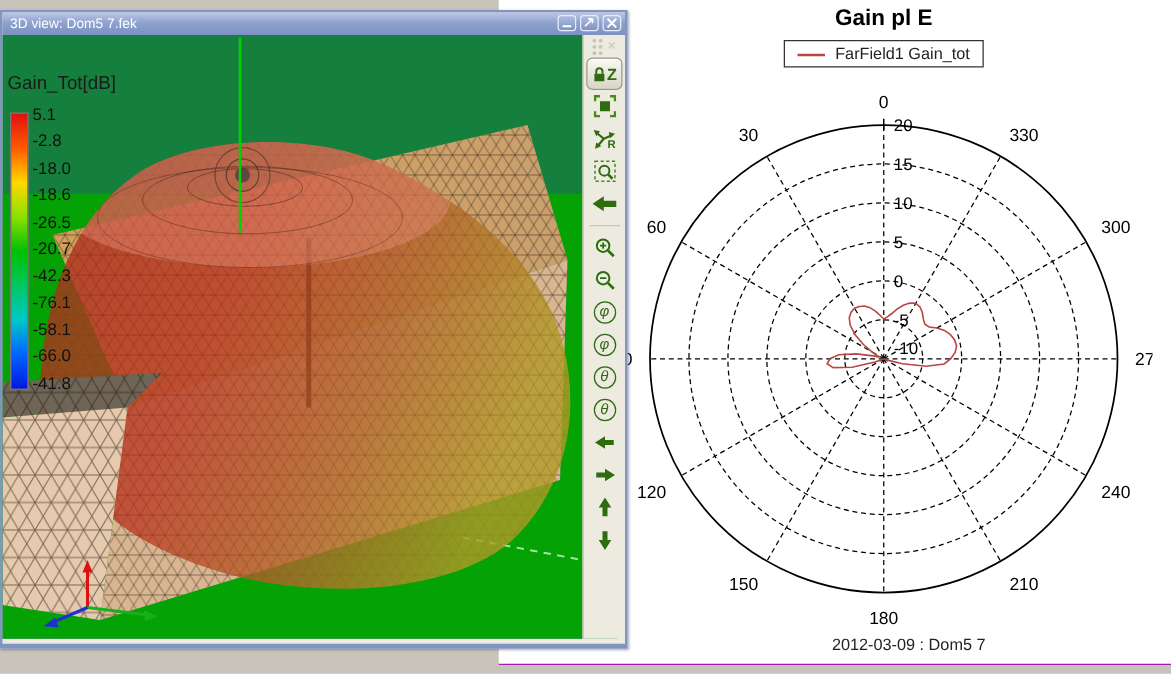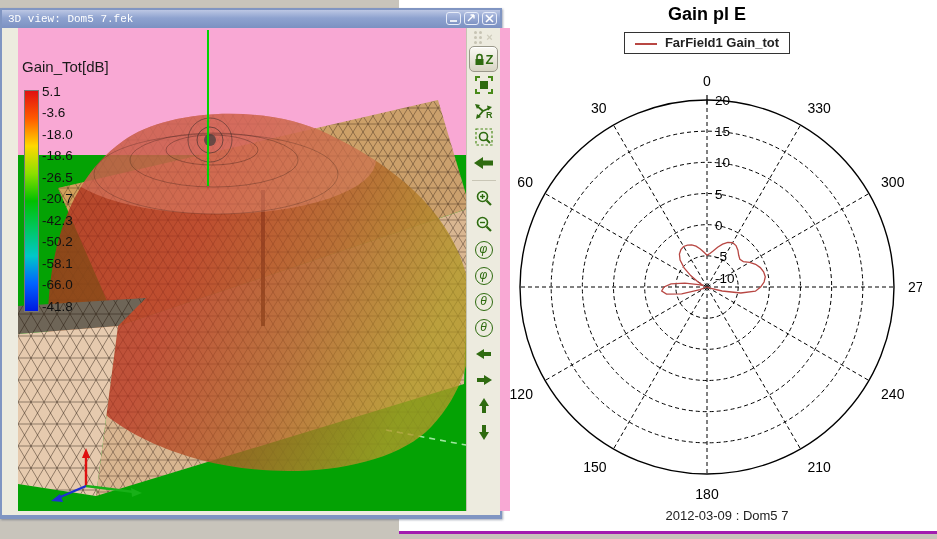--- a/index.html
+++ b/index.html
@@ -5,28 +5,28 @@
   html,body{margin:0;padding:0;}
   body{
     width:937px;height:539px;position:relative;overflow:hidden;
     background:#c8c4bb;
     font-family:"Liberation Sans", sans-serif;
     -webkit-font-smoothing:antialiased;
   }
   
   .plot-panel{
     position:absolute;left:399px;top:0;width:538px;height:531px;
-    background:#ffffff;border-bottom:3px solid #a21caf;
+    background:#ffffff;border-bottom:1px solid #a21caf;
   }
   .polar-title{
     position:absolute;left:93px;top:4px;width:430px;text-align:center;
     font-size:18px;font-weight:bold;color:#000;
   }
   .polar-legendbox{
-    position:absolute;left:93px;top:32px;width:430px;text-align:center;font-weight:bold;
+    position:absolute;left:93px;top:32px;width:430px;text-align:center;
   }
   .polar-legendbox .box{
     display:inline-block;border:1px solid #333;background:#fff;
     padding:2px 10px 3px 10px;font-size:13px;color:#222;
   }
   .polar-legendbox .swatch{
     display:inline-block;width:22px;height:0;border-top:2px solid #b84743;
     vertical-align:middle;margin-right:8px;
   }
   .polar-caption{
@@ -36,30 +36,30 @@
   
   .win3d{
     position:absolute;left:0;top:8px;width:498px;height:505px;
     border:2px solid #8095c2;border-bottom:4px solid #8095c2;
     background:#edebdf;box-shadow:1px 1px 2px rgba(60,70,100,.45);
   }
   .titlebar{
     position:absolute;left:0;top:0;right:0;height:18px;
     background:linear-gradient(#bcc7e4,#8ea2cf 45%,#7c91c2);
     color:#fff;font-size:11px;line-height:18px;padding-left:6px;
-    box-sizing:border-box;white-space:nowrap;font-family:Liberation Mono, monospace;
+    box-sizing:border-box;white-space:nowrap;
   }
   .tb-btns{position:absolute;right:3px;top:2px;display:flex;gap:3px;}
   .tb-btn{
     width:15px;height:13px;border:1px solid #e7ecf8;border-radius:3px;
     background:linear-gradient(#aebce0,#7e93c4);box-sizing:border-box;
     color:#fff;font-size:9px;line-height:11px;text-align:center;cursor:default;
   }
   .viewport{
-    position:absolute;left:16px;top:18px;width:492px;height:483px;background:#f9a8d4;overflow:hidden;
+    position:absolute;left:0;top:18px;width:492px;height:483px;background:#15803d;overflow:hidden;
   }
   .legend3d-title{
     position:absolute;left:4px;top:30px;font-size:15px;color:#1a1a1a;z-index:5;
   }
   .legend3d-bar{
     position:absolute;left:6px;top:62px;width:13px;height:220px;z-index:5;
     border:1px solid #777;
   }
   .legend3d-tick{
     position:absolute;left:24px;height:20px;font-size:13.5px;color:#111;z-index:5;white-space:nowrap;text-align:center;
@@ -227,27 +227,27 @@
         <line x1="68" y1="458" x2="116" y2="464" stroke="#18b018"></line>
         <polygon points="124,465 113,460 114,469" fill="#18b018" stroke="none"></polygon>
         <line x1="68" y1="458" x2="40" y2="470" stroke="#2030d0"></line>
         <polygon points="33,473 42,466 45,474" fill="#2030d0" stroke="none"></polygon>
       </g>
     </svg>
 
     <div class="legend3d-title">Gain_Tot[dB]</div>
     <div class="legend3d-bar" id="legend-bar" style="background: linear-gradient(rgb(224, 16, 16), rgb(255, 90, 0), rgb(255, 216, 0), rgb(140, 224, 0), rgb(0, 192, 0), rgb(0, 200, 96), rgb(0, 200, 200), rgb(0, 100, 255), rgb(0, 24, 224));"></div>
     <div class="legend3d-tick" style="top:56px">5.1</div>
-    <div class="legend3d-tick" style="top:77px">-3.6</div>
+    <div class="legend3d-tick" style="top:77px">-2.8</div>
     <div class="legend3d-tick" style="top:99px">-18.0</div>
     <div class="legend3d-tick" style="top:120px">-18.6</div>
     <div class="legend3d-tick" style="top:142px">-26.5</div>
     <div class="legend3d-tick" style="top:163px">-20.7</div>
     <div class="legend3d-tick" style="top:185px">-42.3</div>
-    <div class="legend3d-tick" style="top:206px">-50.2</div>
+    <div class="legend3d-tick" style="top:206px">-76.1</div>
     <div class="legend3d-tick" style="top:228px">-58.1</div>
     <div class="legend3d-tick" style="top:249px">-66.0</div>
     <div class="legend3d-tick" style="top:271px">-41.8</div>
   </div>
 
   <div class="tools">
     <div class="grip-row">
       <span class="grip">
           <i></i>
           <i></i>

